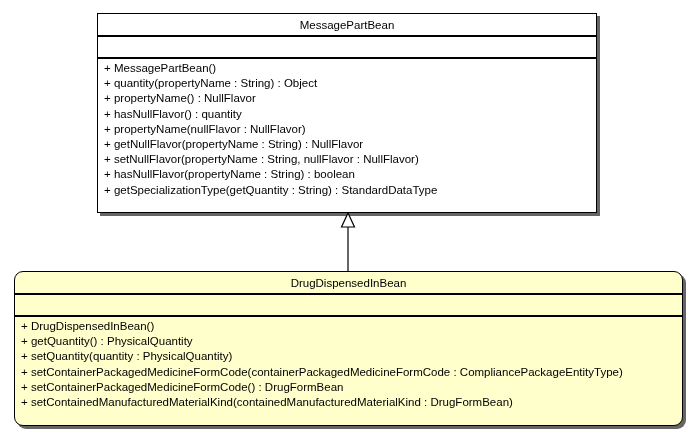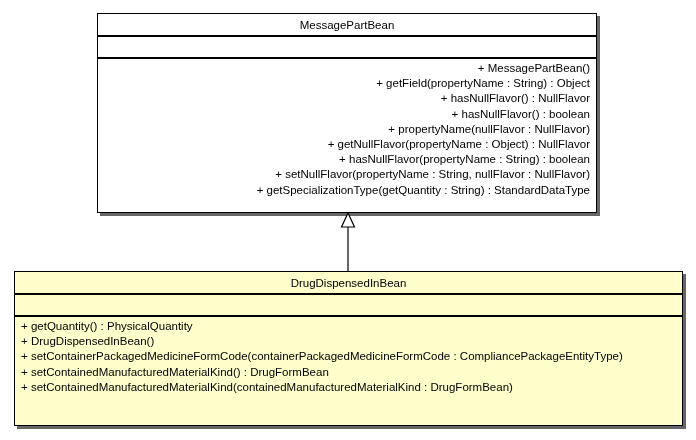--- a/index.html
+++ b/index.html
@@ -16,26 +16,26 @@
     position: absolute;
     box-sizing: border-box;
     border: 1px solid #000000;
     box-shadow: 3px 3px 0 #666666;
     font-size: 11.5px;
   }
   .box-parent {
     left: 97px; top: 13px;
     width: 500px; height: 200px;
     background: #ffffff;
-    text-align: right;
   }
   .box-child {
     left: 14px; top: 271px;
     width: 669px; height: 155px;
     background: #ffffcc;
+    border-radius: 9px;
   }
   .compartment-title {
     height: 21px;
     border-bottom: 2px solid #000000;
     display: flex;
     align-items: center;
     justify-content: center;
     white-space: nowrap;
   }
   .compartment-attrs {
@@ -59,41 +59,42 @@
 </head>
 <body>
 
 <div class="canvas">
 
   <div class="class-box box-parent">
     <div class="compartment-title">MessagePartBean</div>
     <div class="compartment-attrs"></div>
     <div class="compartment-methods">
         <div class="method-line">+ MessagePartBean()</div>
-        <div class="method-line">+ getField(propertyName : String) : Object</div>
-        <div class="method-line">+ hasNullFlavor() : NullFlavor</div>
-        <div class="method-line">+ hasNullFlavor() : boolean</div>
+        <div class="method-line">+ quantity(propertyName : String) : Object</div>
+        <div class="method-line">+ propertyName() : NullFlavor</div>
+        <div class="method-line">+ hasNullFlavor() : quantity</div>
         <div class="method-line">+ propertyName(nullFlavor : NullFlavor)</div>
-        <div class="method-line">+ getNullFlavor(propertyName : Object) : NullFlavor</div>
+        <div class="method-line">+ getNullFlavor(propertyName : String) : NullFlavor</div>
+        <div class="method-line">+ setNullFlavor(propertyName : String, nullFlavor : NullFlavor)</div>
         <div class="method-line">+ hasNullFlavor(propertyName : String) : boolean</div>
-        <div class="method-line">+ setNullFlavor(propertyName : String, nullFlavor : NullFlavor)</div>
         <div class="method-line">+ getSpecializationType(getQuantity : String) : StandardDataType</div>
       </div>
   </div>
 
   <svg class="arrow-svg" width="22" height="60" viewBox="0 0 22 60">
     <polygon points="11,1 4.5,15 17.5,15" fill="#ffffff" stroke="#000000" stroke-width="1.2"></polygon>
     <line x1="11" y1="15" x2="11" y2="60" stroke="#000000" stroke-width="1.2"></line>
   </svg>
 
   <div class="class-box box-child">
     <div class="compartment-title">DrugDispensedInBean</div>
     <div class="compartment-attrs"></div>
     <div class="compartment-methods">
+        <div class="method-line">+ DrugDispensedInBean()</div>
         <div class="method-line">+ getQuantity() : PhysicalQuantity</div>
-        <div class="method-line">+ DrugDispensedInBean()</div>
+        <div class="method-line">+ setQuantity(quantity : PhysicalQuantity)</div>
         <div class="method-line">+ setContainerPackagedMedicineFormCode(containerPackagedMedicineFormCode : CompliancePackageEntityType)</div>
-        <div class="method-line">+ setContainedManufacturedMaterialKind() : DrugFormBean</div>
+        <div class="method-line">+ setContainerPackagedMedicineFormCode() : DrugFormBean</div>
         <div class="method-line">+ setContainedManufacturedMaterialKind(containedManufacturedMaterialKind : DrugFormBean)</div>
       </div>
   </div>
 
 </div>
 
 </body></html>

